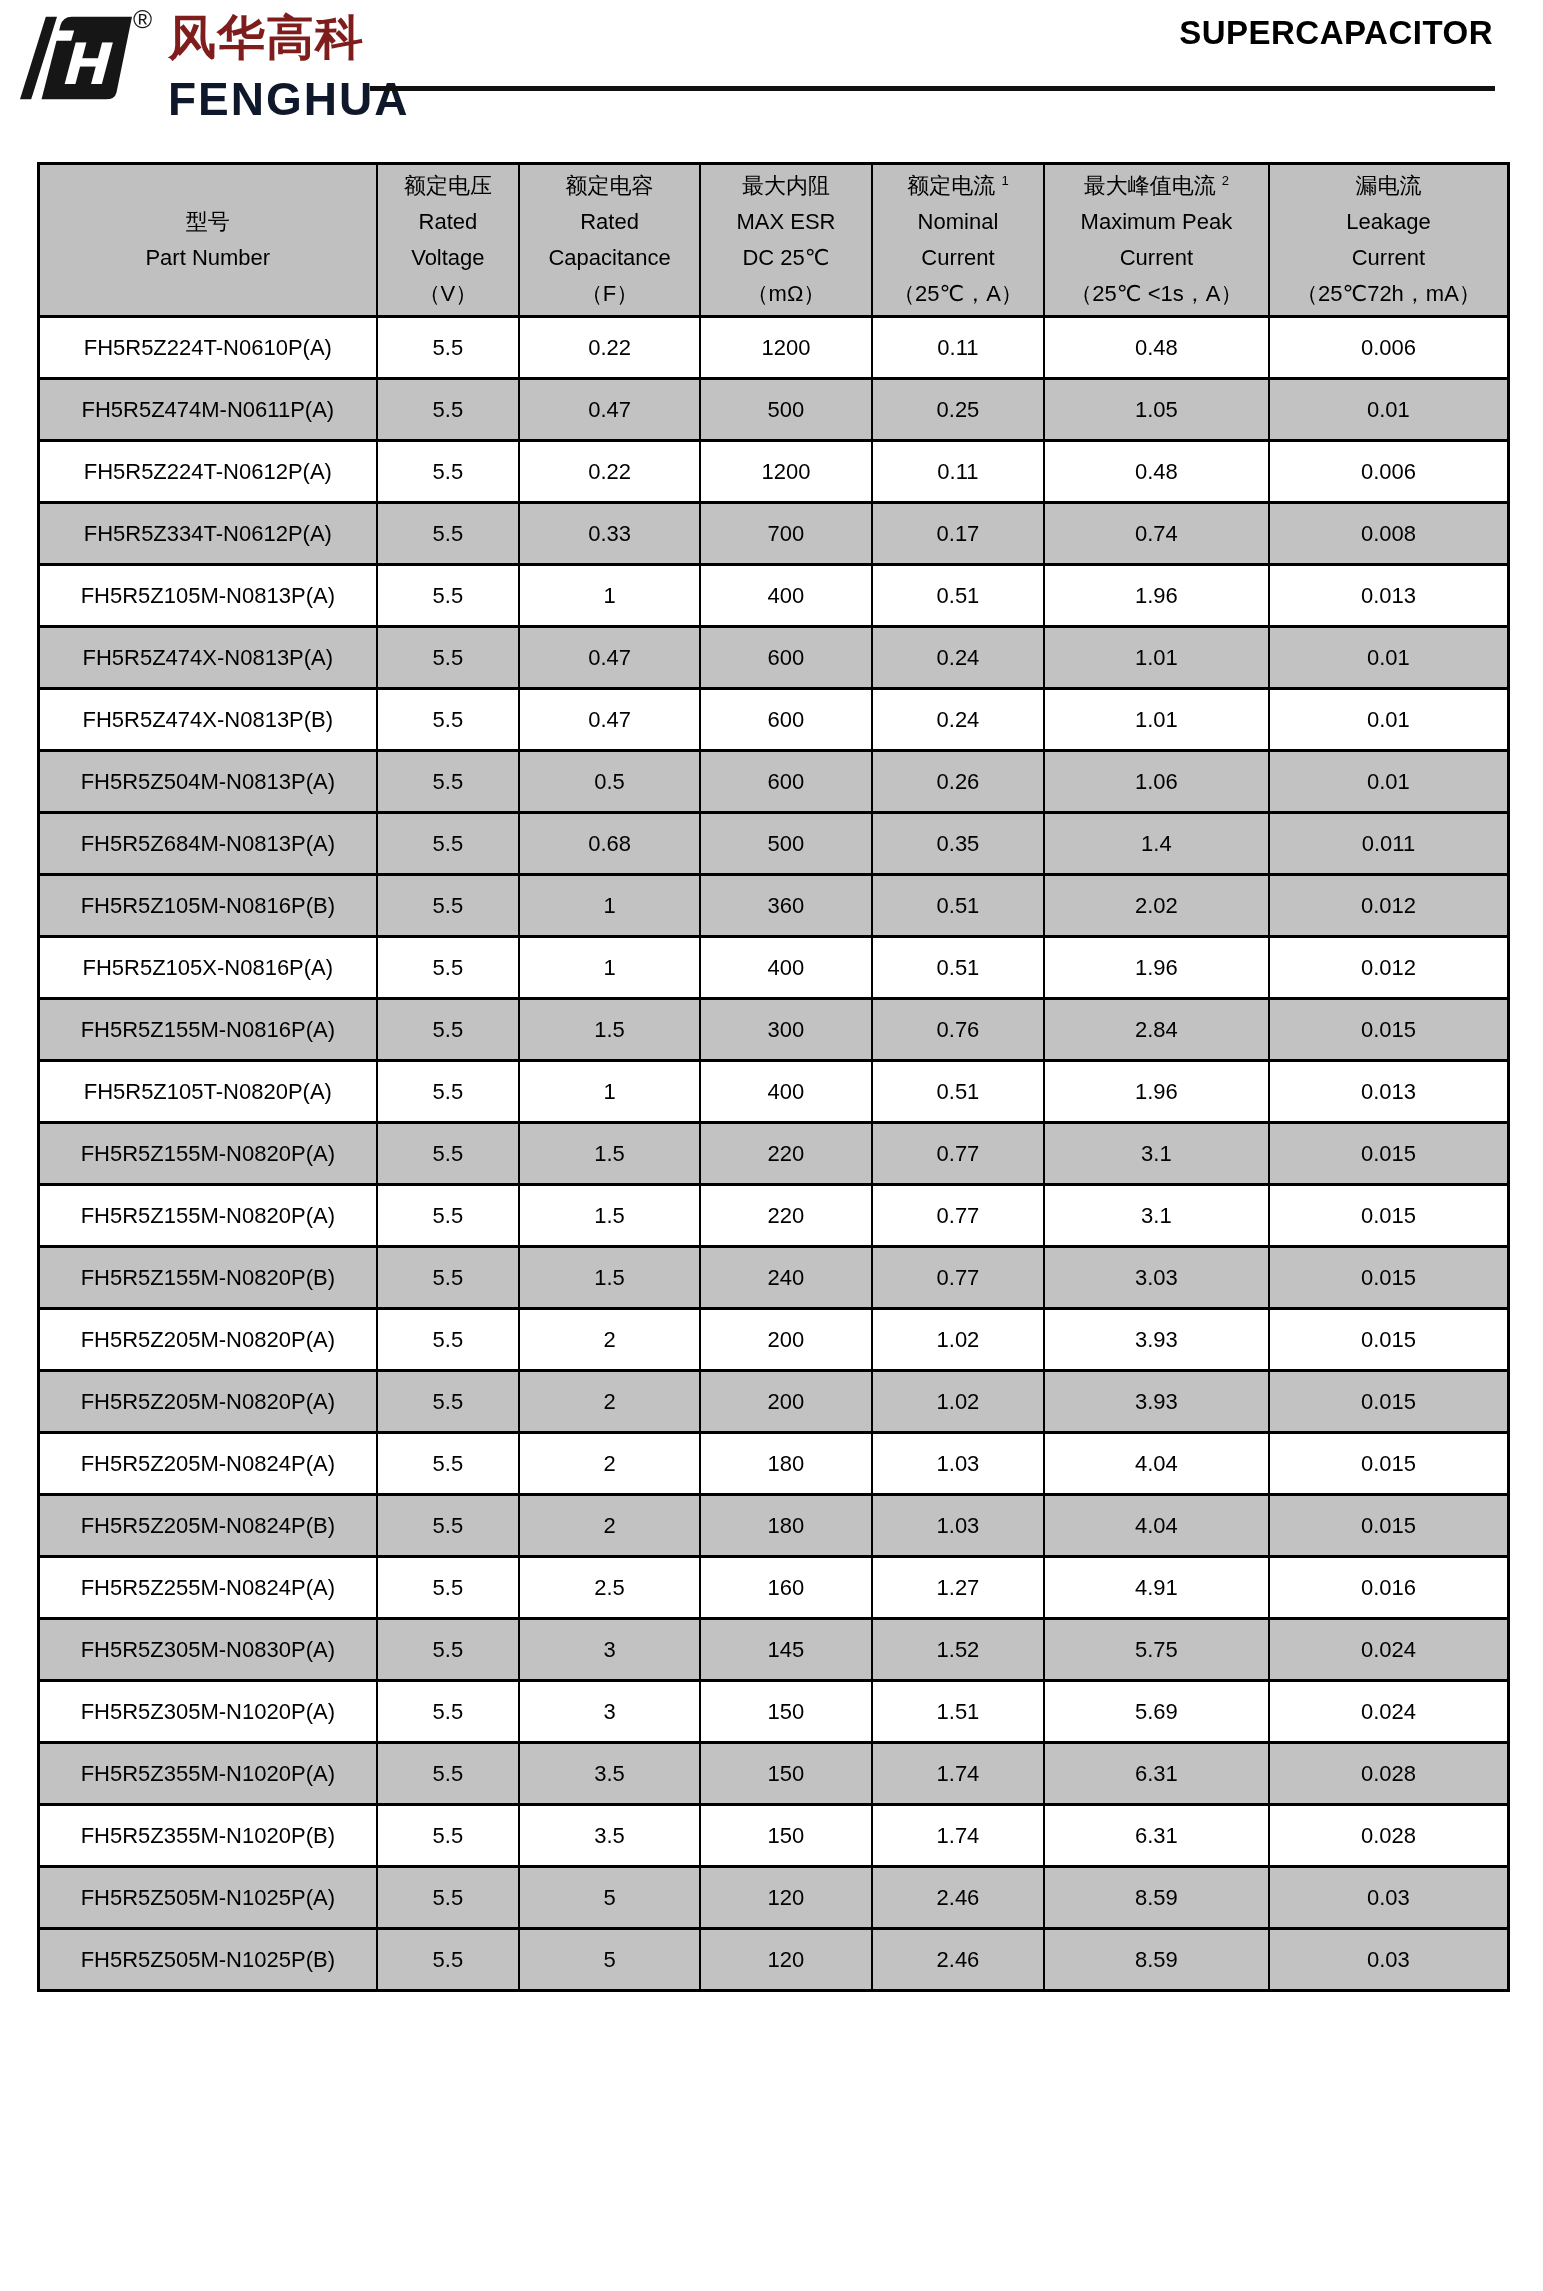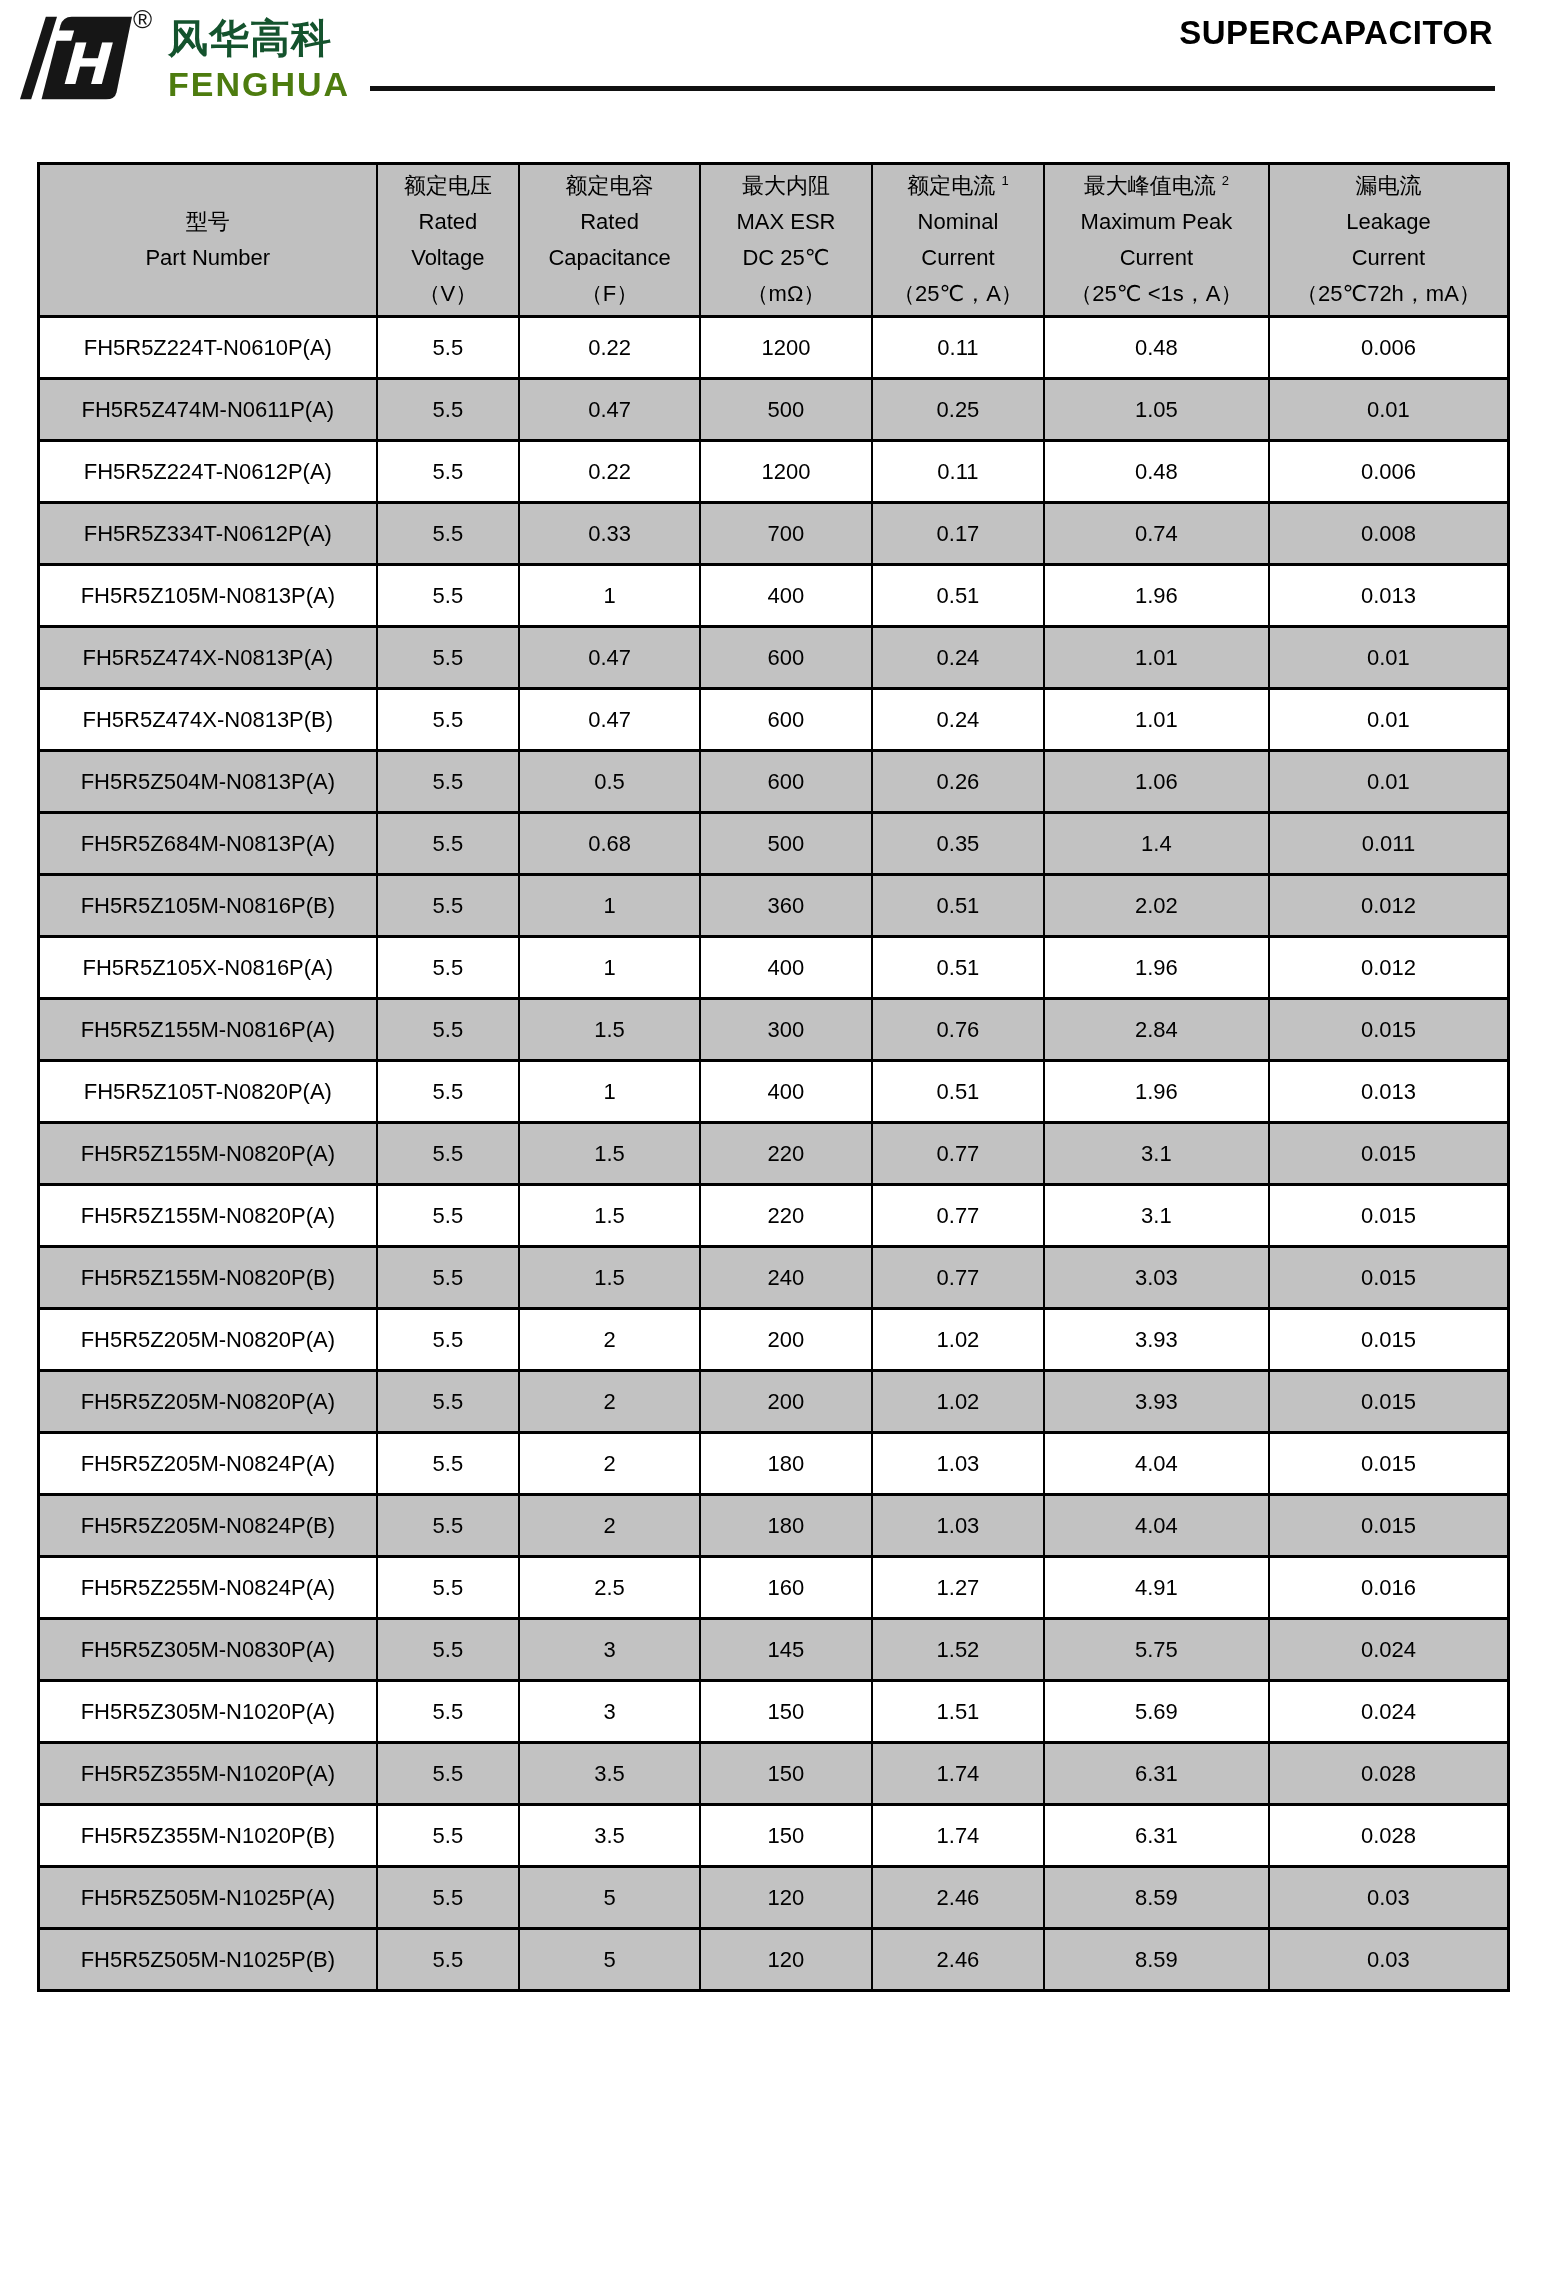--- a/index.html
+++ b/index.html
@@ -15,26 +15,26 @@
   .page-header { position: absolute; left: 0; top: 0; width: 100%; height: 160px; }
 
   .brand { position: absolute; left: 20px; top: 6px; height: 104px; }
   .logo-mark { position: absolute; left: 0; top: 4px; }
   .reg-mark {
     position: absolute; left: 113px; top: -2px;
     font-size: 26px; color: #161616; font-weight: normal;
   }
   .brand-text { position: absolute; left: 148px; top: 6px; white-space: nowrap; }
   .brand-cn {
-    font-size: 40px; font-weight: bold; letter-spacing: 1px;
-    line-height: 52px; color: #14532d;
+    font-size: 48px; font-weight: bold; letter-spacing: 1px;
+    line-height: 52px; color: #7f1d1d;
   }
   .brand-en {
-    font-size: 34px; font-weight: bold; letter-spacing: 2px;
-    line-height: 38px; color: #4d7c0f; margin-top: 1px;
+    font-size: 46px; font-weight: bold; letter-spacing: 2px;
+    line-height: 38px; color: #0f172a; margin-top: 16px;
   }
 
   .page-title {
     position: absolute; right: 50px; top: 14px;
     font-size: 33px; font-weight: bold; letter-spacing: 0.5px; color: #000000;
   }
   .header-rule {
     position: absolute; left: 370px; right: 48px; top: 86px;
     height: 5px; background: #111;
   }

